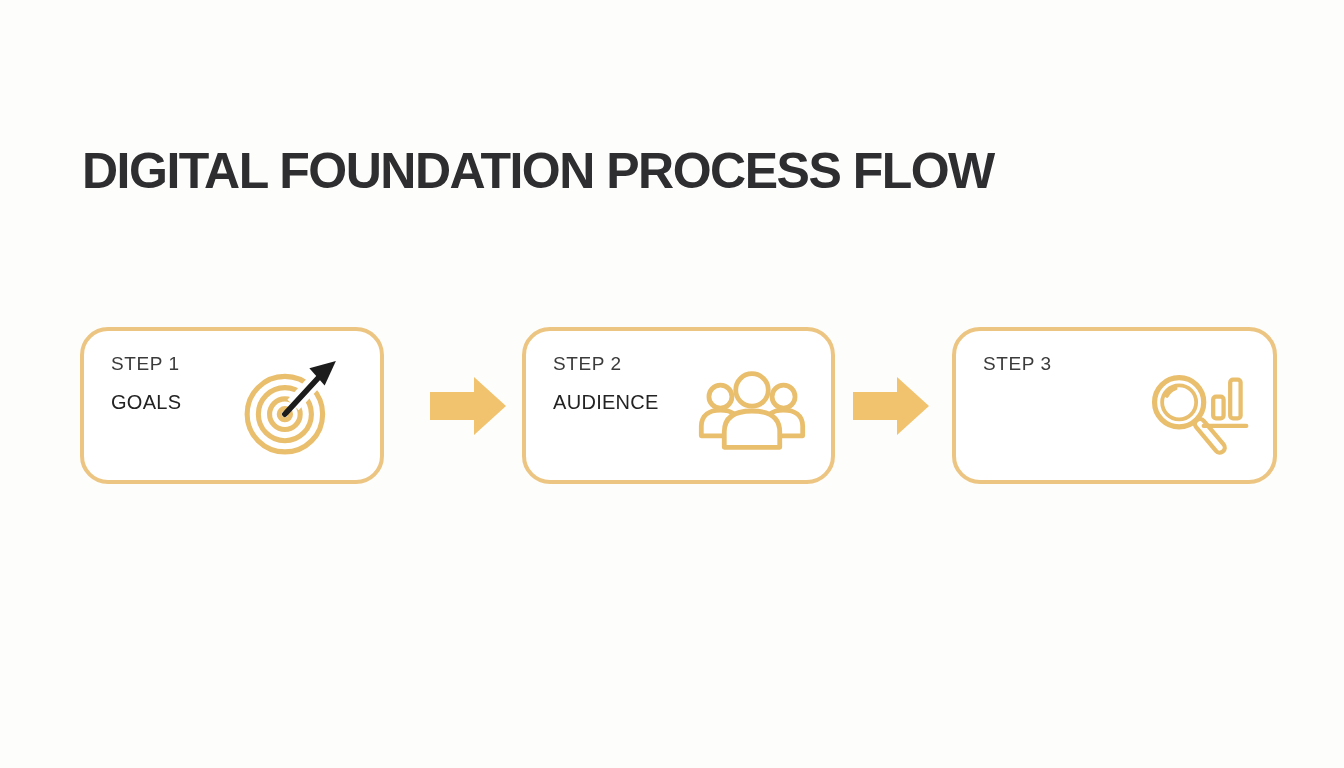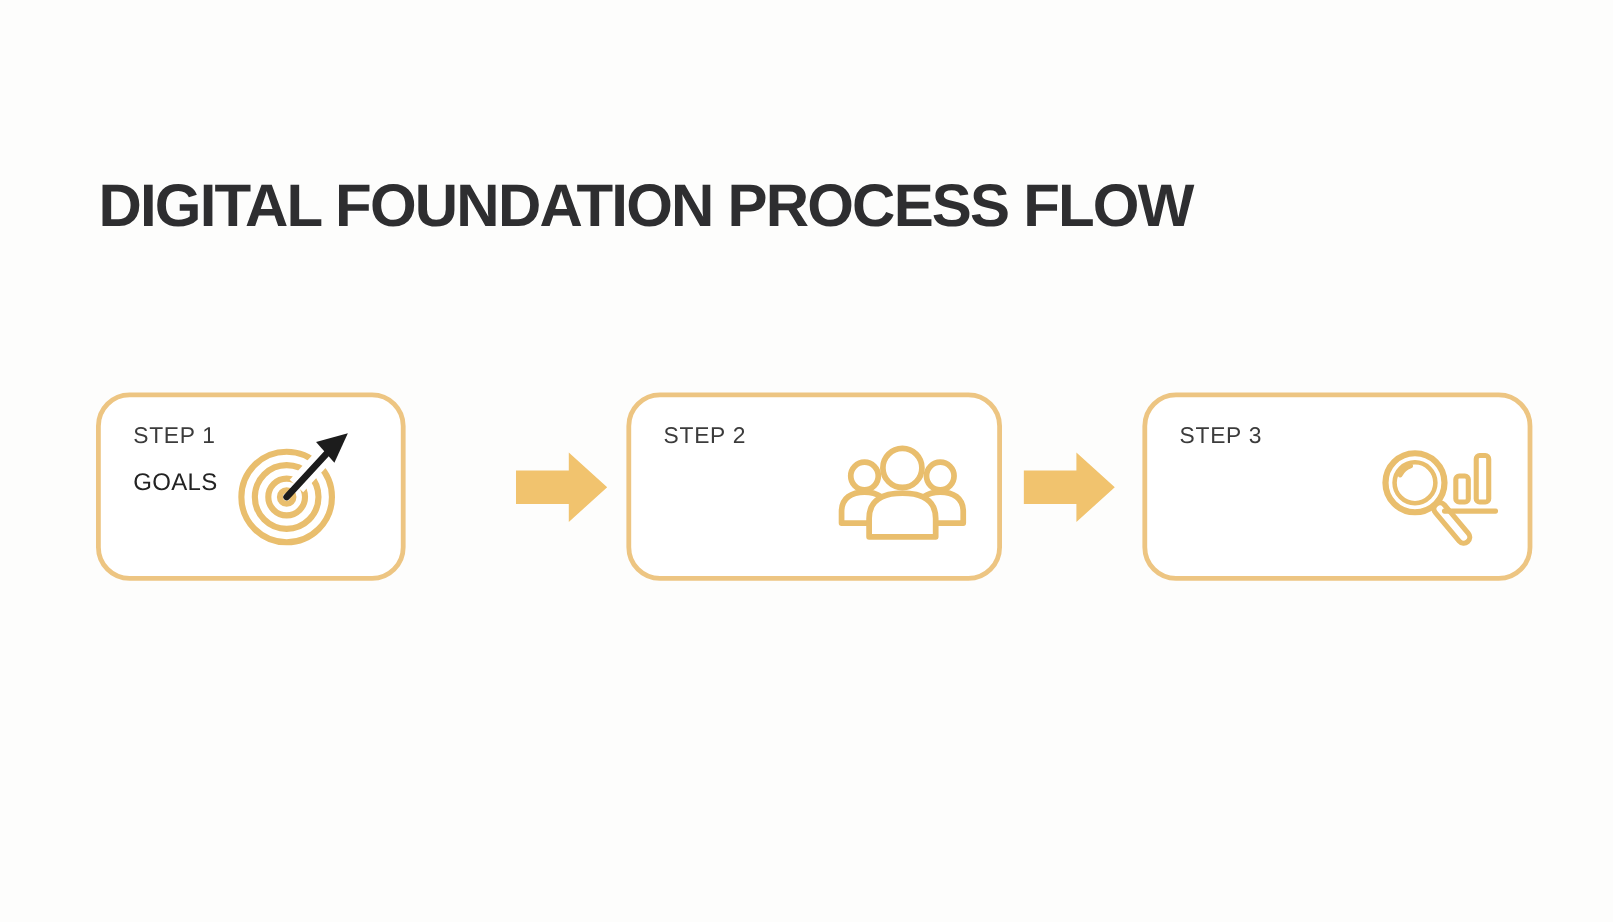--- a/index.html
+++ b/index.html
@@ -35,21 +35,21 @@
     line-height:1;
   }
   .card{
     position:absolute;
     top:327px;
     height:157px;
     background:#FFFFFF;
     border:4px solid var(--gold-border);
     border-radius:28px;
   }
-  .card-1{left:80px;width:258px;}
+  .card-1{left:80px;width:304px;}
   .card-2{left:522px;width:313px;}
   .card-3{left:952px;width:325px;}
   .step-label{
     position:absolute;
     left:27px;top:22px;
     font-size:19px;
     letter-spacing:0.6px;
     color:var(--step-text);
     white-space:nowrap;
   }
@@ -103,20 +103,21 @@
     </section>
 
     <span class="arrow arrow-1">
       <svg width="78" height="62" viewBox="0 0 78 62" aria-hidden="true">
         <polygon points="0,17 44,17 44,2 76,31 44,60 44,45 0,45" fill="var(--gold-arrow)"></polygon>
       </svg>
     </span>
 
     <section class="card card-2">
       <div class="step-label">STEP 2</div>
+      <div class="step-name">AUDIENCE</div>
       <span class="icon">
         <svg width="118" height="88" viewBox="0 0 120 92" aria-hidden="true">
           <g stroke="var(--gold-icon)" stroke-width="5" fill="#FFFFFF" stroke-linejoin="round" stroke-linecap="round">
             <circle cx="27" cy="31" r="12"></circle>
             <path d="M7,72 L7,62 C7,50 16,45 27,45 C38,45 47,50 47,62 L47,72 Z"></path>
             <circle cx="93" cy="31" r="12"></circle>
             <path d="M73,72 L73,62 C73,50 82,45 93,45 C104,45 113,50 113,62 L113,72 Z"></path>
             <circle cx="60" cy="24" r="17"></circle>
             <path d="M31,84 L31,68 C31,52 43,46 60,46 C77,46 89,52 89,68 L89,84 Z"></path>
           </g>

